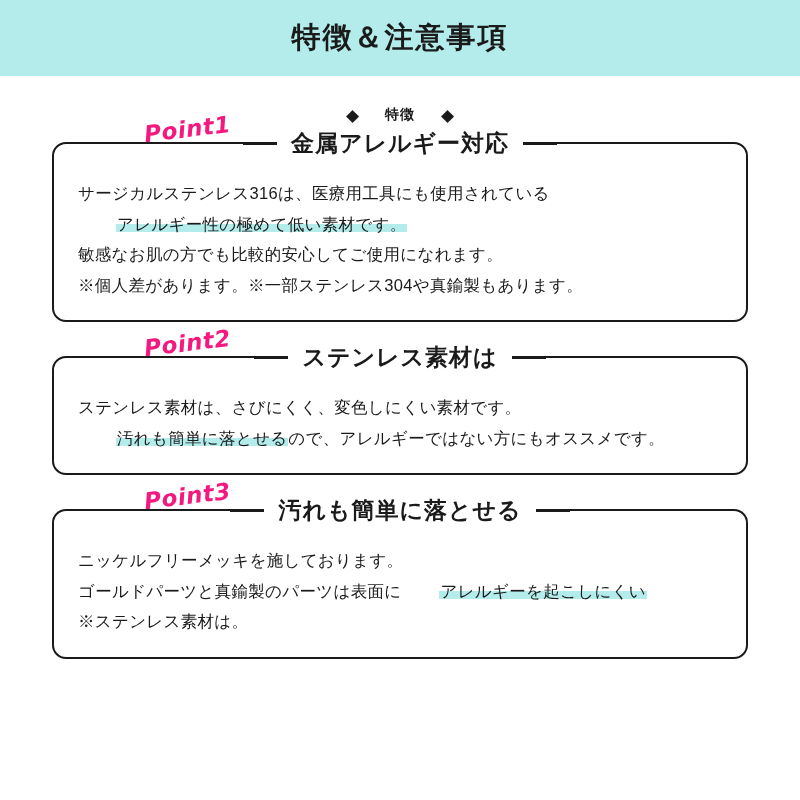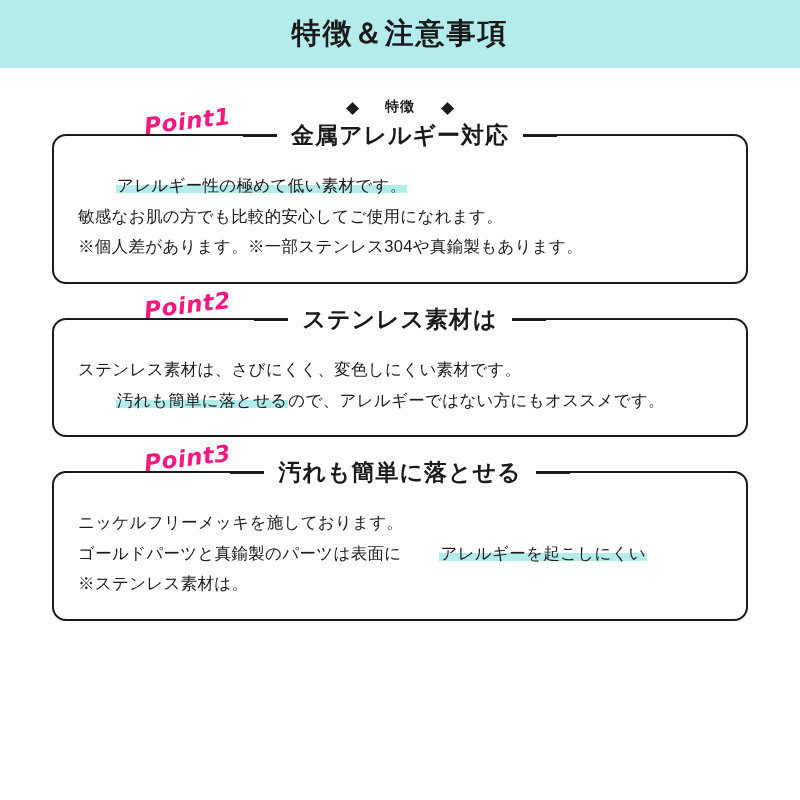--- a/index.html
+++ b/index.html
@@ -17,21 +17,21 @@
   .page {
     position: relative;
     width: 800px;
     height: 800px;
     box-sizing: border-box;
   }
 
   
   .header {
     width: 100%;
-    height: 68px;
+    height: 76px;
     background: #b4ecec;
     display: flex;
     align-items: center;
     justify-content: center;
     box-sizing: border-box;
   }
   .header-title {
     font-size: 29px;
     font-weight: bold;
     letter-spacing: 2px;
@@ -149,20 +149,21 @@
   <div class="points" id="points-container">
       <div class="point">
         <div class="point-badge">Point1</div>
         <div class="card p1">
           <div class="card-title-wrap">
             <span class="title-rule"></span>
             <span class="card-title">金属アレルギー対応</span>
             <span class="title-rule"></span>
           </div>
           <div class="card-body">
+            <div class="line"><span>サージカルステンレス316は、医療用工具にも使用されている</span></div>
             <div class="line"><span class="hl">アレルギー性の極めて低い素材です。</span></div>
             <div class="line"><span>敏感なお肌の方でも比較的安心してご使用になれます。</span></div>
             <div class="line"><span>※個人差があります。※一部ステンレス304や真鍮製もあります。</span></div>
           </div>
         </div>
       </div>
       <div class="point">
         <div class="point-badge">Point2</div>
         <div class="card p2">
           <div class="card-title-wrap">

